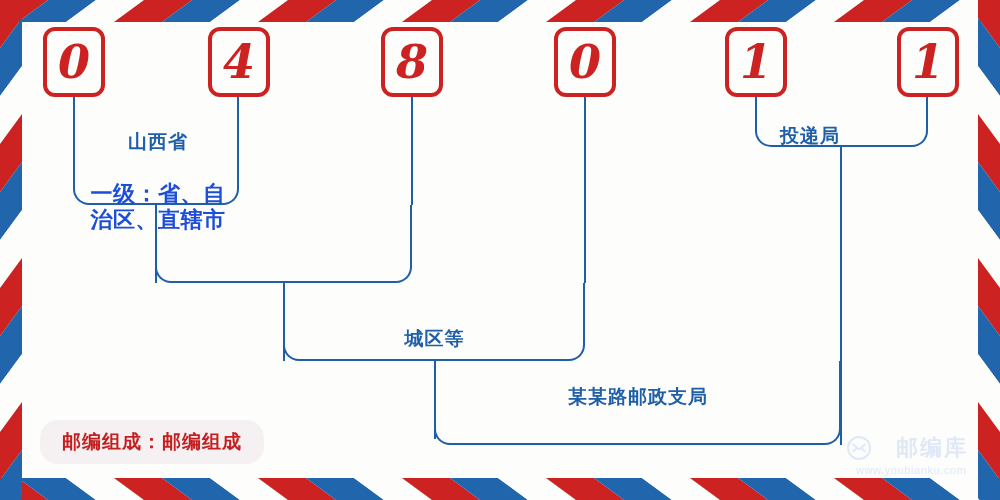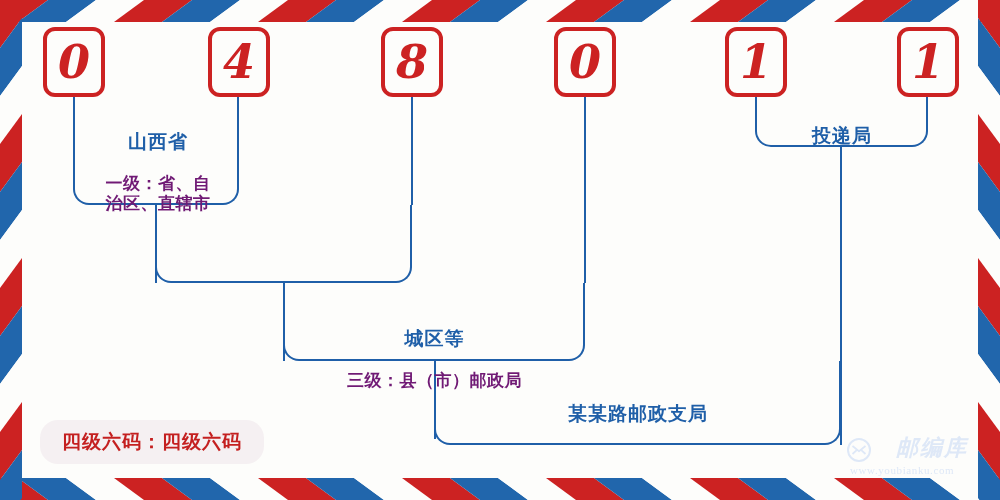--- a/index.html
+++ b/index.html
@@ -74,26 +74,26 @@
     white-space:pre-line;
   }
   .level-title{
     color:#1f5fa8;
     font-family:"DejaVu Serif", serif;
     font-weight:bold;
     font-size:19px;
     letter-spacing:1px;
   }
   .level-desc{
-    color:#701a75;
+    color:#1d4ed8;
     font-family:"DejaVu Sans", sans-serif;
     font-weight:bold;
-    font-size:17px;
+    font-size:22px;
     letter-spacing:0.5px;
-    margin-top:2px;
+    margin-top:10px;
   }
 
   
   .badge{
     position:absolute;
     left:40px;top:420px;
     padding:9px 22px;
     background:#f5f0f2;
     border-radius:18px;
     color:#c42020;
@@ -105,36 +105,36 @@
   }
 
   
   .watermark{
     position:absolute;
     right:32px;bottom:24px;
     z-index:3;
     text-align:left;
     opacity:.9;
   }
-  .wm-row{display:flex;align-items:flex-end;gap:24px;font-style:italic;}
+  .wm-row{display:flex;align-items:center;gap:24px;}
   .wm-mark{flex:0 0 auto;}
   .wm-name{
     color:#dbe6f7;
     font-family:"DejaVu Serif", serif;
     font-weight:bold;
     font-size:22px;
     letter-spacing:2px;
   }
   .wm-url{
     color:#dbe6f7;
-    font-family:Liberation Serif, serif;
+    font-family:Liberation Sans, sans-serif;
     font-size:11px;
     letter-spacing:0.6px;
     margin-top:1px;
-    margin-left:4px;
+    margin-left:10px;
   }
 </style>
 </head>
 <body>
 
 <div id="stage">
 
   <svg class="airmail top" viewBox="0 0 1000 22" preserveAspectRatio="none">
     <g>
       <polygon points="0,0 48,0 18,22 -12,22" fill="#cc2222"></polygon>
@@ -235,52 +235,51 @@
   </div>
   <div class="digit-box" style="left:725px;top:27px;">
     <div class="digit-glyph">1</div>
   </div>
   <div class="digit-box" style="left:897px;top:27px;">
     <div class="digit-glyph">1</div>
   </div>
 
   <div class="bracket" style="left:755px;top:97px;width:173px;height:50px;"></div>
   <div class="stem" style="left:840px;top:147px;height:298px;"></div>
-  <div class="level-label" style="left:756px;top:105px;width:172px;">
+  <div class="level-label" style="left:724px;top:105px;width:172px;">
     <div class="level-title">投递局</div>
   </div>
 
   <div class="bracket" style="left:73px;top:97px;width:166px;height:108px;"></div>
   <div class="stem" style="left:155px;top:205px;height:78px;"></div>
   <div class="level-label" style="left:74px;top:111px;width:168px;">
     <div class="level-title">山西省</div>
     <div class="level-desc">一级：省、自
 治区、直辖市</div>
   </div>
 
   <div class="bracket" style="left:155px;top:205px;width:257px;height:78px;"></div>
   <div class="stem" style="left:283px;top:283px;height:78px;"></div>
 
   <div class="stem" style="left:411px;top:97px;height:108px;"></div>
 
   <div class="bracket" style="left:283px;top:283px;width:302px;height:78px;"></div>
   <div class="stem" style="left:434px;top:361px;height:78px;"></div>
   <div class="level-label" style="left:284px;top:308px;width:301px;">
     <div class="level-title">城区等</div>
-    <div class="level-desc">三级：县（市）邮政局</div>
   </div>
 
   <div class="stem" style="left:584px;top:97px;height:186px;"></div>
 
   <div class="bracket" style="left:434px;top:361px;width:407px;height:84px;"></div>
-  <div class="level-label" style="left:435px;top:383px;width:406px;">
+  <div class="level-label" style="left:435px;top:366px;width:406px;">
     <div class="level-title">某某路邮政支局</div>
   </div>
 
-  <div class="badge">四级六码：四级六码</div>
+  <div class="badge">邮编组成：邮编组成</div>
 
   <div class="watermark">
     <div class="wm-row">
       <svg class="wm-mark" width="26" height="26" viewBox="0 0 26 26">
         <circle cx="13" cy="13" r="11" fill="none" stroke="#dbe6f7" stroke-width="2"></circle>
         <path d="M6.5 9 L13 14.2 L19.5 9" fill="none" stroke="#dbe6f7" stroke-width="1.8" stroke-linejoin="round"></path>
         <path d="M6.5 17 L11 12.8 M19.5 17 L15 12.8" fill="none" stroke="#dbe6f7" stroke-width="1.8"></path>
       </svg>
       <span class="wm-name">邮编库</span>
     </div>

